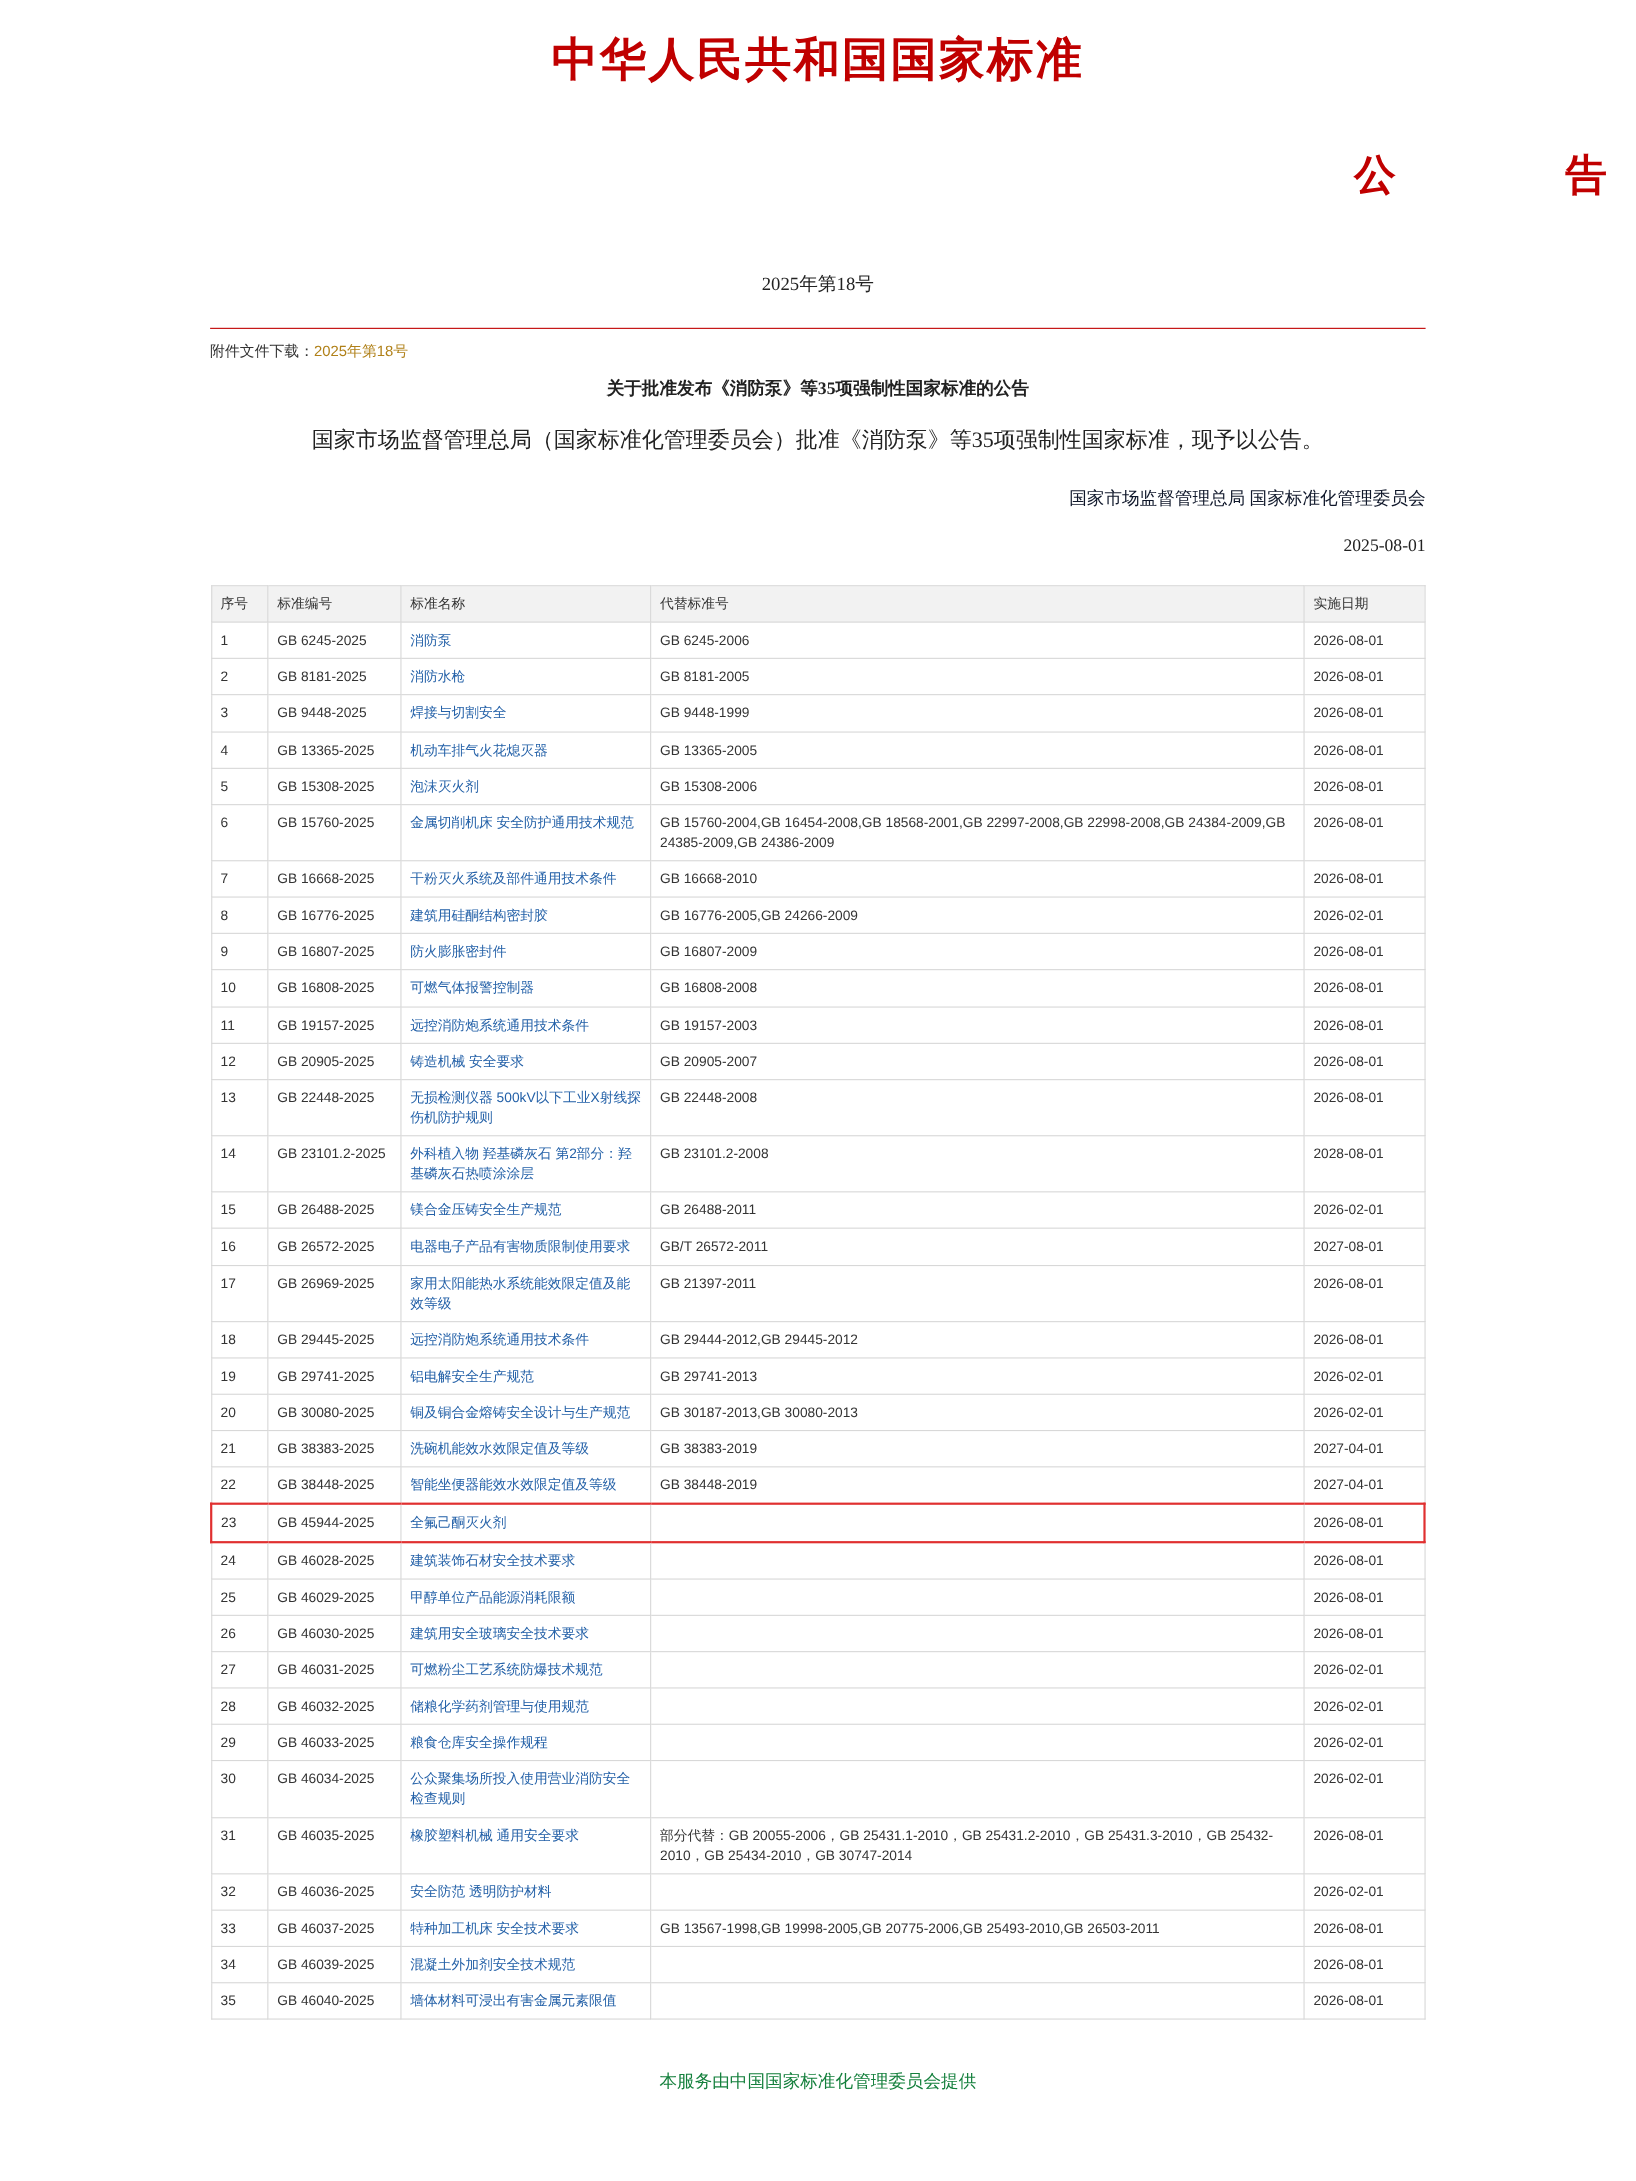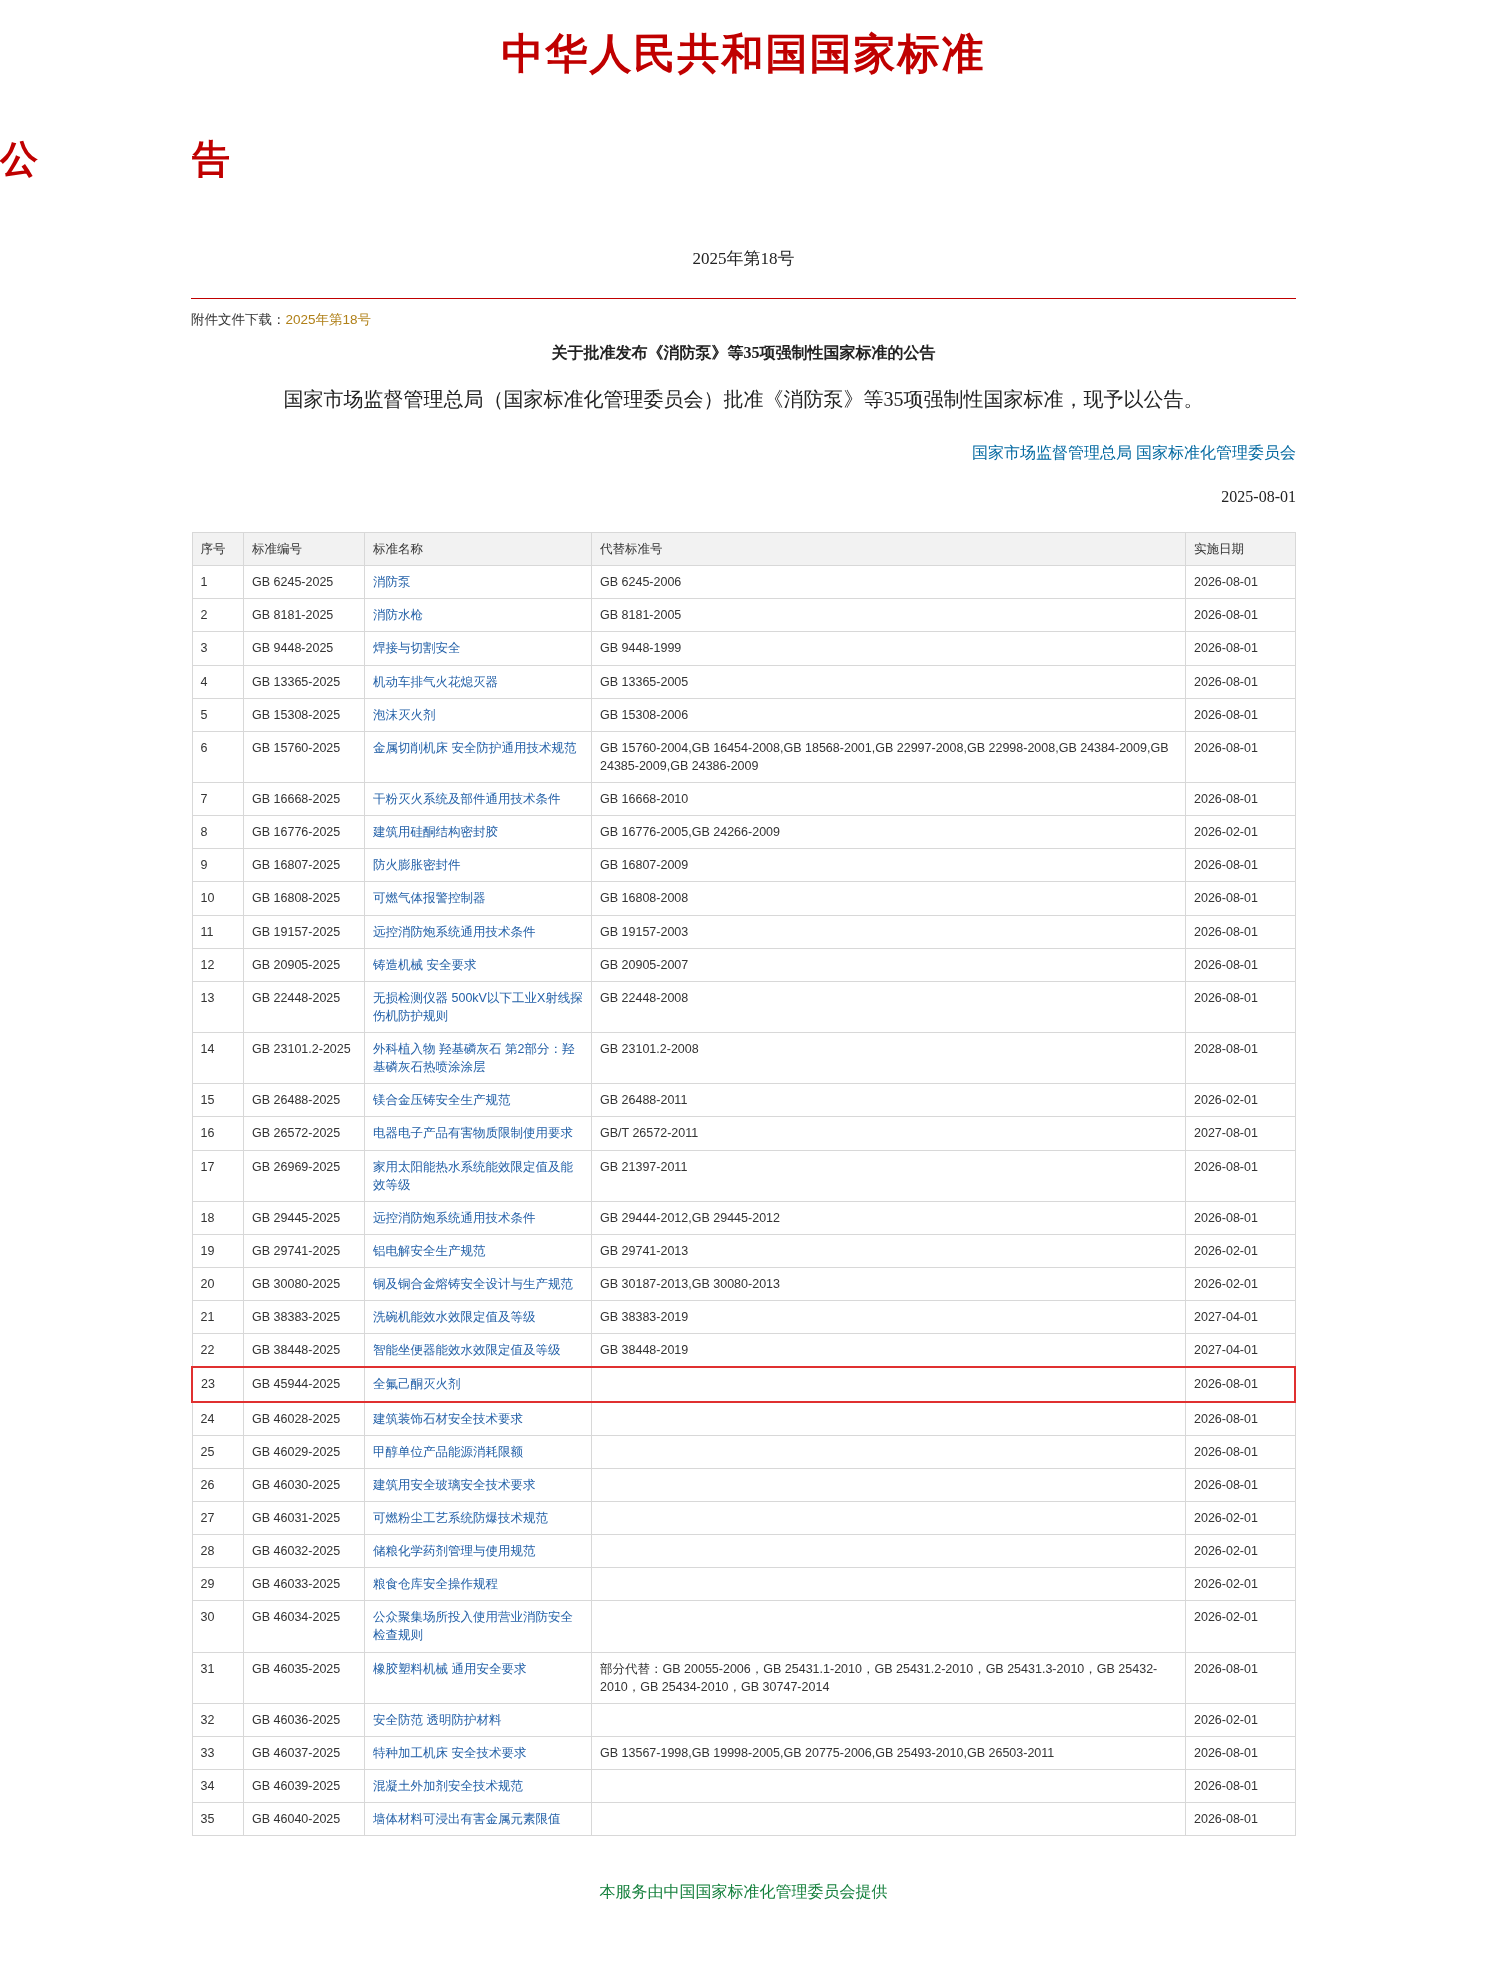--- a/index.html
+++ b/index.html
@@ -21,21 +21,21 @@
   .title-main {
     text-align: center;
     color: #c00000;
     font-family: "Liberation Serif", serif;
     font-weight: bold;
     font-size: 42px;
     letter-spacing: 2px;
     padding-top: 26px;
   }
   .title-sub {
-    text-align: left;
+    text-align: right;
     color: #c00000;
     font-family: "Liberation Serif", serif;
     font-weight: bold;
     font-size: 38px;
     letter-spacing: 26px;
     padding-top: 52px;
   }
   .issue-no {
     text-align: center;
     font-family: "Liberation Serif", serif;
@@ -78,21 +78,21 @@
     font-size: 20px;
     color: #222;
     padding-top: 22px;
   }
   .doc-signature {
     width: 1105px;
     margin: 0 auto;
     text-align: right;
     font-family: "Liberation Serif", serif;
     font-size: 16px;
-    color: #0369a1;
+    color: #0f172a;
     padding-top: 30px;
   }
   .doc-date {
     width: 1105px;
     margin: 0 auto;
     text-align: right;
     font-family: "Liberation Serif", serif;
     font-size: 16px;
     color: #222;
     padding-top: 24px;

